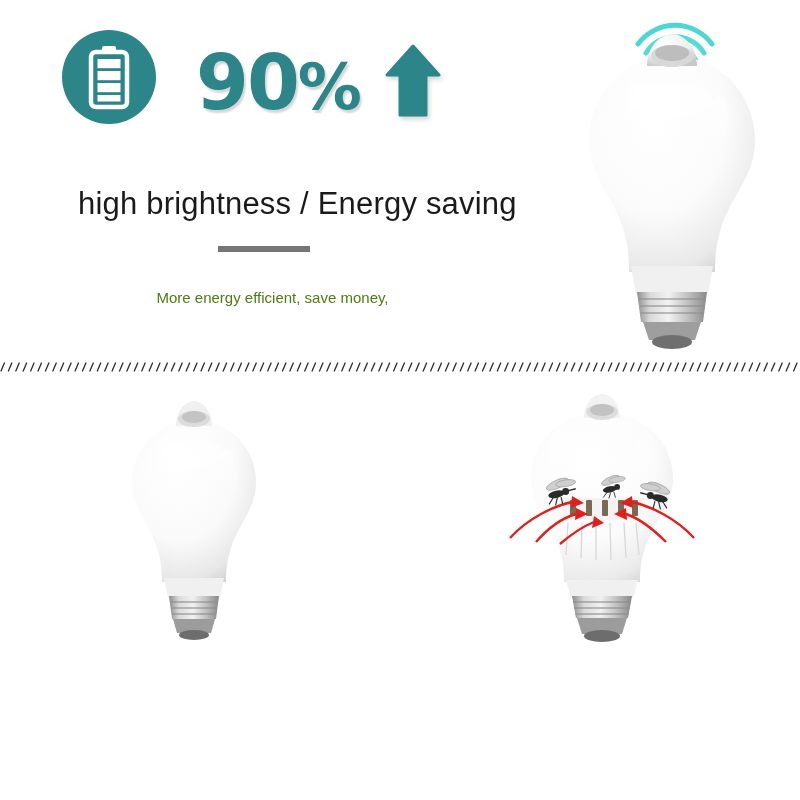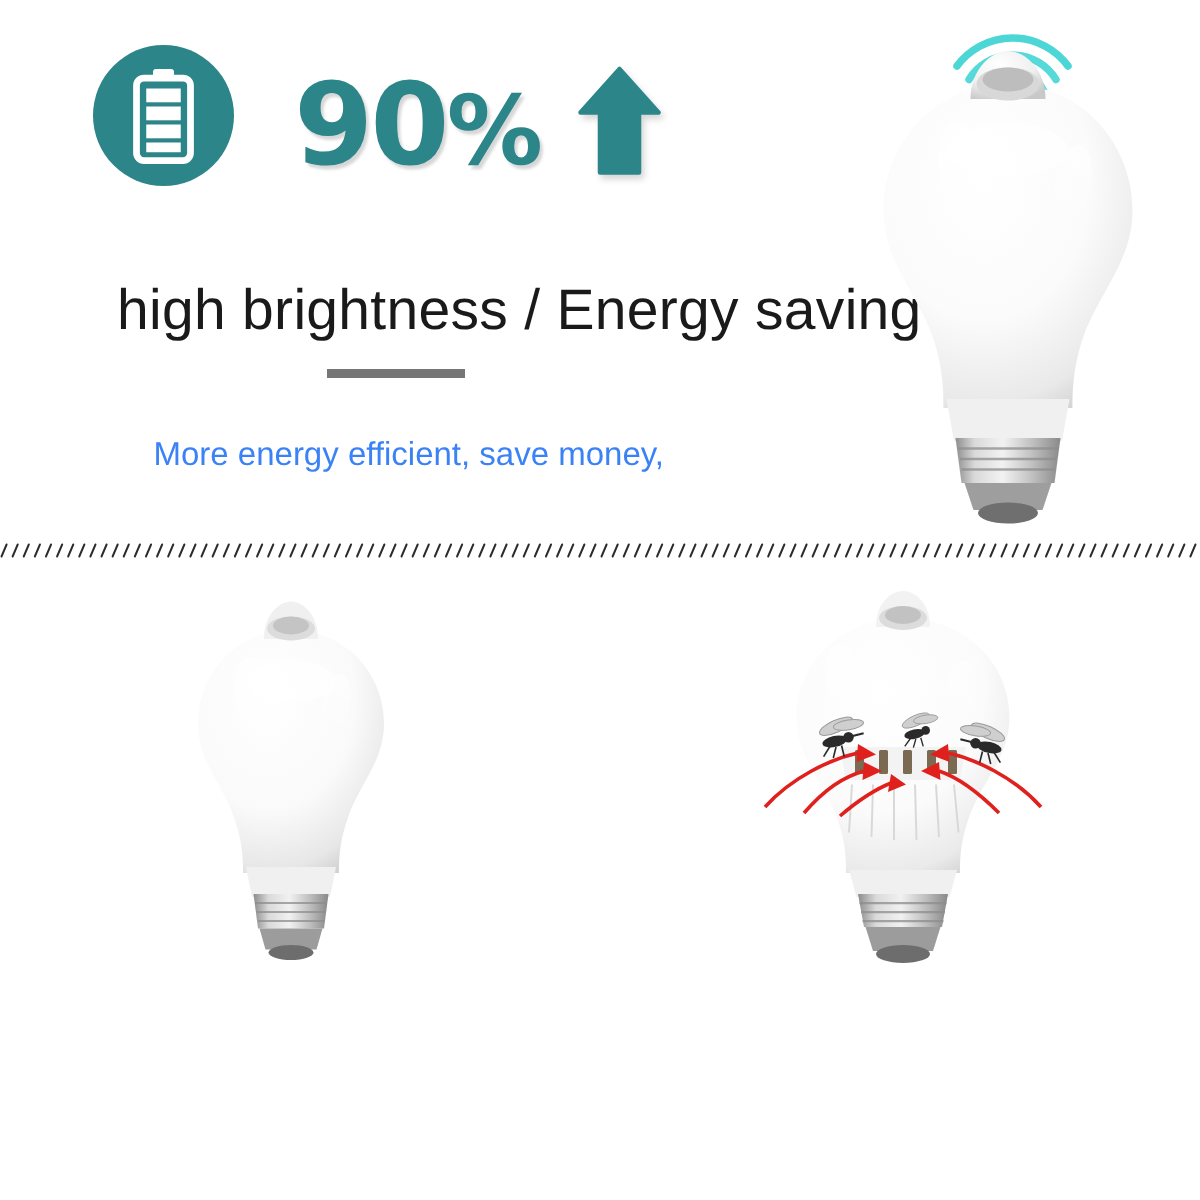--- a/index.html
+++ b/index.html
@@ -63,43 +63,43 @@
   }
   #up-arrow-icon {
     margin-left: 6px;
     filter: drop-shadow(2px 3px 2px rgba(0,0,0,0.16));
   }
 
   
   #headline {
     position: absolute;
     left: 78px; top: 186px;
-    font-size: 38px;
+    font-size: 31px;
     color: #1a1a1a;
     letter-spacing: 0.2px;
     white-space: nowrap;
   }
 
   
   #headline-rule {
     position: absolute;
     left: 218px; top: 246px;
     width: 92px; height: 6px;
     background: #767676;
   }
 
   
   #subtext {
     position: absolute;
     left: 0px; top: 288px;
     width: 545px;
     text-align: center;
-    font-size: 22px;
+    font-size: 15px;
     line-height: 1.35;
-    color: #3b82f6;
+    color: #4d7c0f;
   }
   #subtext div { white-space: nowrap; }
 
   
   #top-bulb {
     position: absolute;
     left: 565px; top: 4px;
     width: 215px; height: 350px;
   }
 

